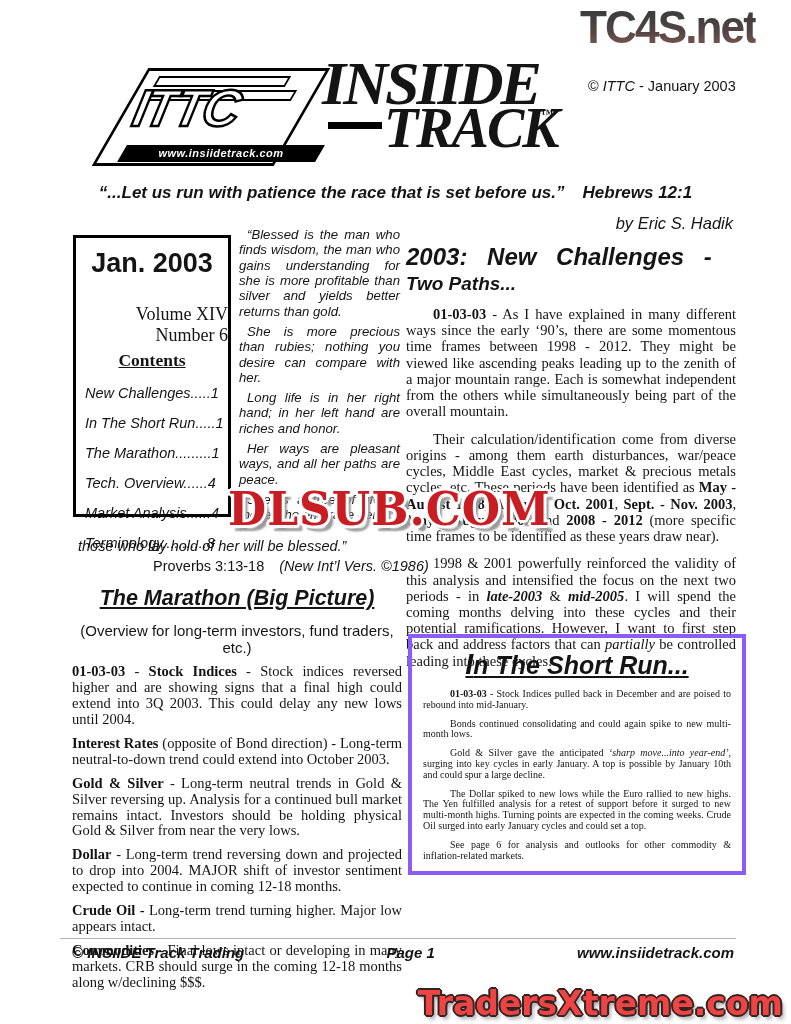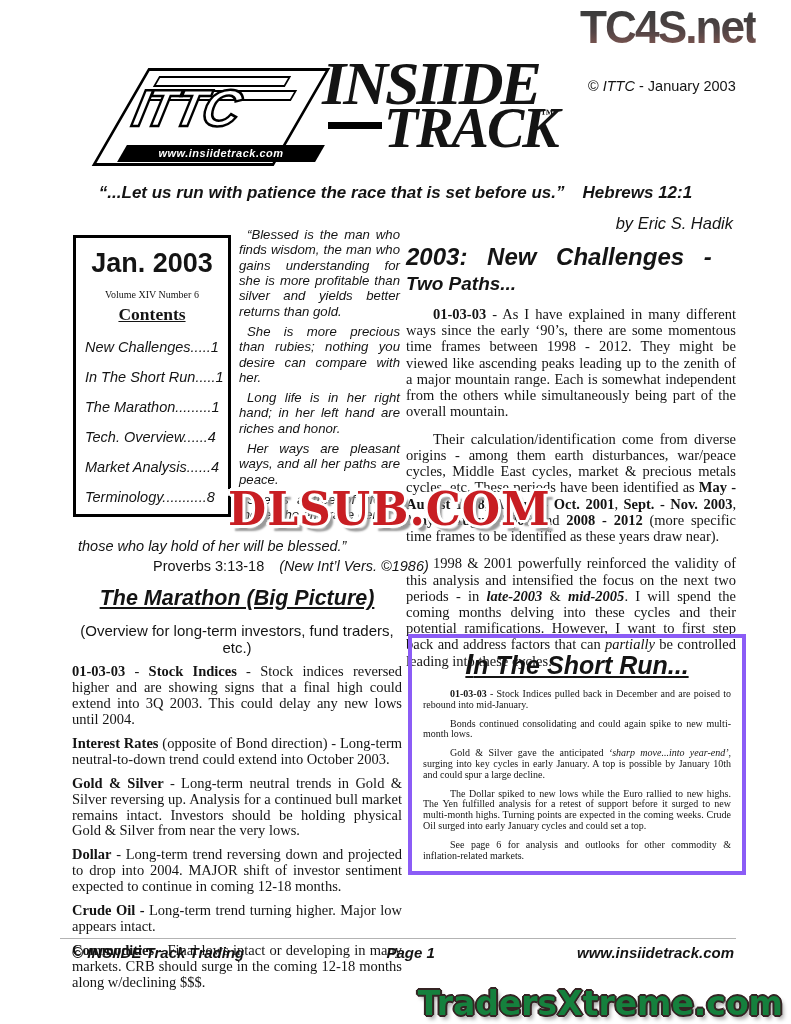--- a/index.html
+++ b/index.html
@@ -41,21 +41,21 @@
   
   .scripture{position:absolute;left:0;top:183px;width:100%;text-align:center;
         font-family:"Liberation Sans",sans-serif;font-weight:bold;font-style:italic;font-size:17px;}
   .scripture-ref{margin-left:18px;}
   .byline{position:absolute;top:214px;right:58px;font-family:"Liberation Sans",sans-serif;
         font-style:italic;font-size:16.5px;}
 
   
   .contents-box{position:absolute;left:73px;top:235px;width:152px;height:276px;border:3.5px solid #000;text-align:center;}
   .issue{margin-top:10px;font-family:"Liberation Sans",sans-serif;font-weight:bold;font-size:27px;}
-  .volume{margin-top:10px;font-family:"Liberation Serif",serif;font-size:10px;}
+  .volume{margin-top:25px;font-family:"Liberation Serif",serif;font-size:18px;text-align:right;}
   .contents-head{margin-top:4px;font-family:"Liberation Serif",serif;font-weight:bold;font-size:17.5px;text-decoration:underline;}
   .toc{text-align:left;padding-left:9px;}
   .toc-item{margin-top:14px;font-family:"Liberation Sans",sans-serif;font-style:italic;font-size:14.5px;white-space:nowrap;}
 
   
   .quote-col{position:absolute;left:239px;top:227px;width:161px;font-family:"Liberation Sans",sans-serif;
         font-style:italic;font-size:13.2px;line-height:1.16;text-align:justify;}
   .quote-col p{margin:0 0 5px 0;text-indent:8px;}
   .quote-overflow{position:absolute;left:78px;top:538px;font-family:"Liberation Sans",sans-serif;
         font-style:italic;font-size:14.5px;}
@@ -88,21 +88,21 @@
   .sr-title::first-letter{font-size:115%;}
   .shortrun .body{margin-top:8px;line-height:1.08;font-size:10px;}
 
   
   .footer-line{position:absolute;left:60px;top:938px;width:676px;height:1px;background:#b3b3b3;}
   .footer{position:absolute;left:72px;top:944px;width:662px;display:flex;justify-content:space-between;
         font-family:"Liberation Sans",sans-serif;font-weight:bold;font-style:italic;font-size:15px;}
 
   
   .txtreme{position:absolute;top:984px;right:8px;font-family:"DejaVu Sans",sans-serif;font-weight:bold;
-        font-size:33px;color:#15803d;
+        font-size:33px;color:#ef4444;
         text-shadow:-2px 0 #352424,2px 0 #352424,0 -2px #352424,0 2px #352424,
                     -1px -1px #352424,1px 1px #352424,-1px 1px #352424,1px -1px #352424,3px 4px 4px #a0a0a0;}
 </style>
 </head>
 <body>
 
 <div class="page">
 
   <div class="tc4s">TC4S.net</div>
 

